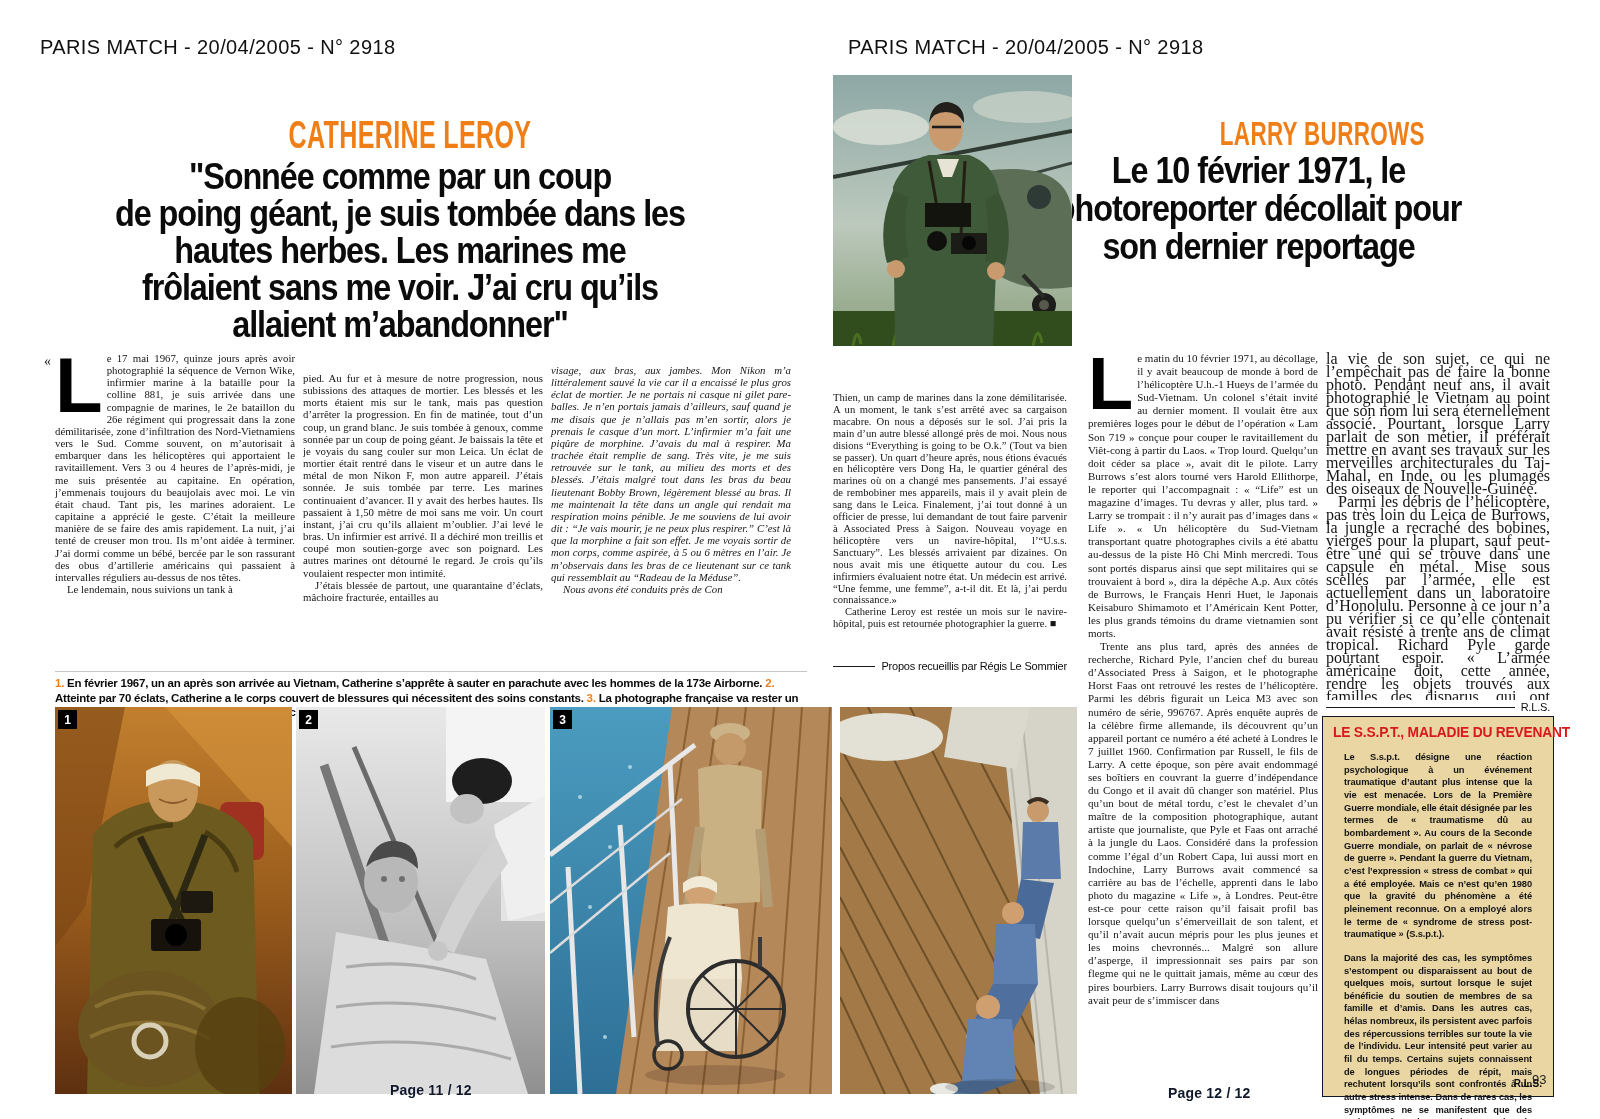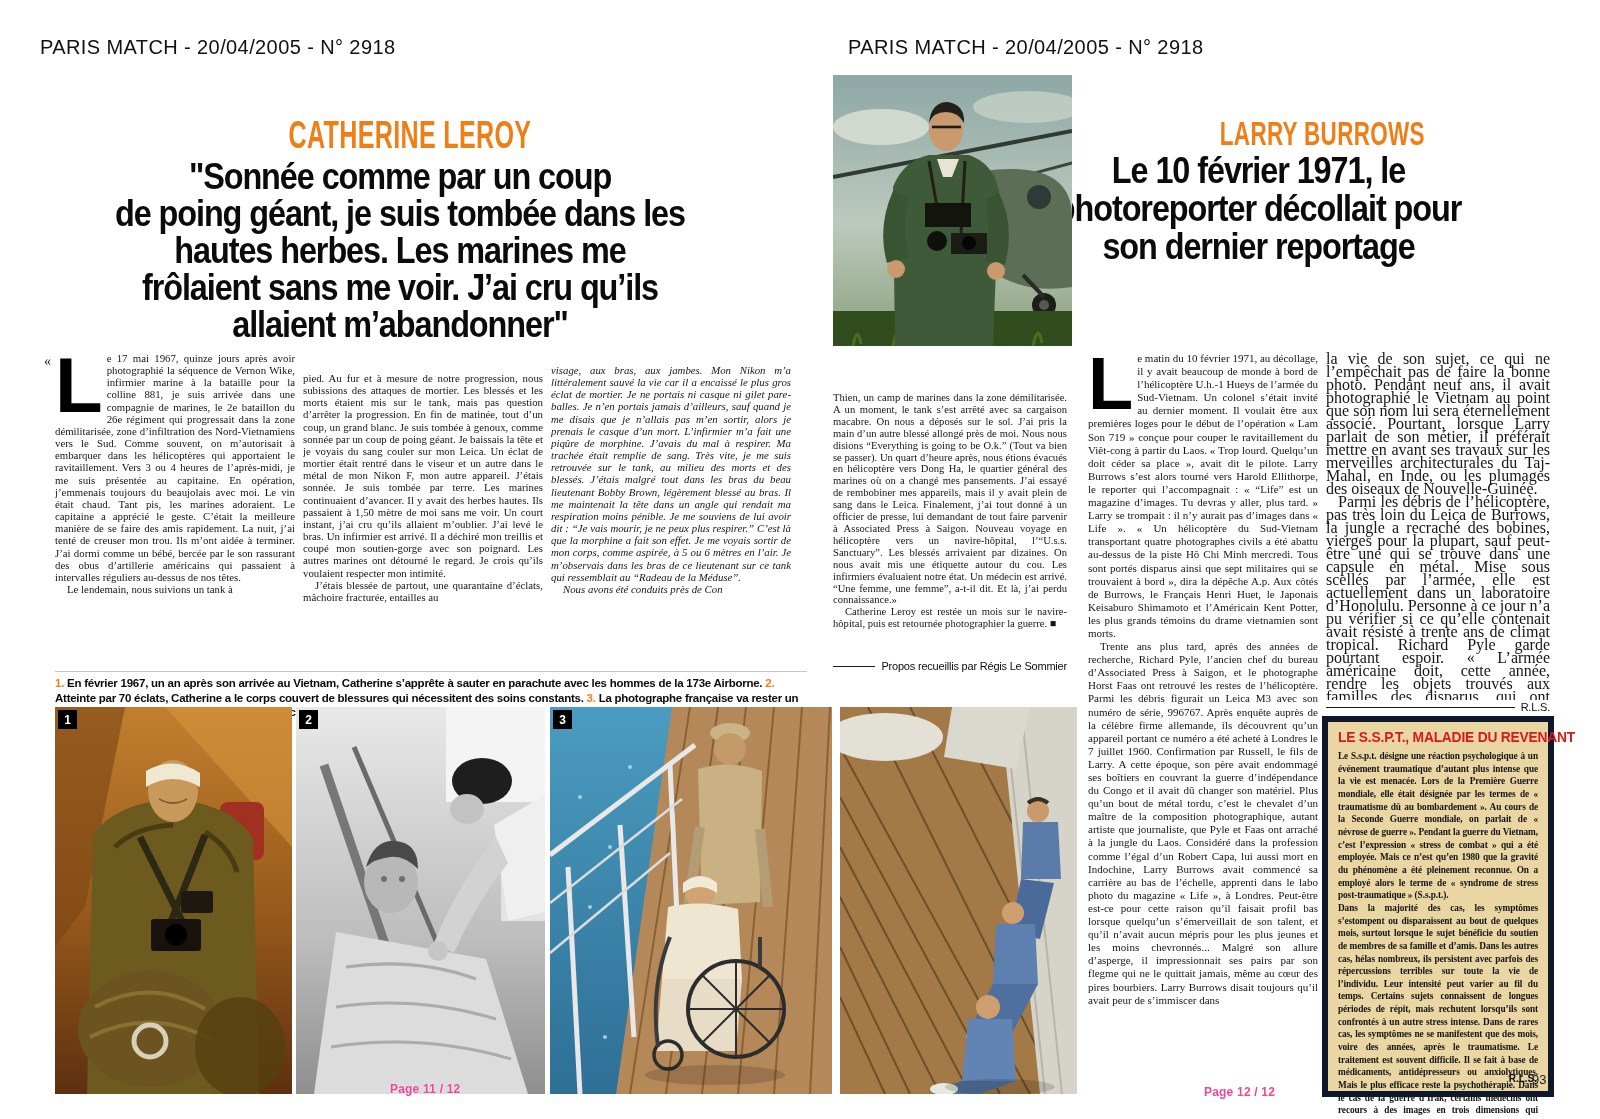--- a/index.html
+++ b/index.html
@@ -41,36 +41,36 @@
   .cap-rule{position:absolute;height:1px;background:#c6c6c6;}
   .caption{
     position:absolute;font-weight:bold;font-size:11.5px;line-height:14.6px;
     letter-spacing:-.25px;color:#0a0a0a;
   }
   .caption .capnum{color:#F07E17;}
   .sigrow{position:absolute;display:flex;align-items:center;gap:6px;}
   .sigrow .rule{flex:1;height:1px;background:#1a1a1a;}
   .sigrow .sig{font-weight:normal;font-size:11px;letter-spacing:-.2px;white-space:nowrap;}
   .sidebar{
-    position:absolute;background:#E9D6A3;border:6px solid #0f172a;
+    position:absolute;background:#E9D6A3;border:1px solid #0f172a;
     box-sizing:border-box;padding:7px 10px 6px 10px;
   }
   .sidebar h3{
     margin:0 0 5px 0;color:#D8191C;font-size:14.5px;line-height:16px;
     letter-spacing:-.2px;font-weight:bold;transform:scaleX(.95);transform-origin:0 50%;
     white-space:nowrap;
   }
   .sidebar .sb-body{
     font-weight:bold;font-size:9.3px;line-height:12.65px;letter-spacing:-.1px;
     color:#141414;text-align:justify;
   }
-  .sidebar .sb-body p{margin:0;font-family:Liberation Serif, serif;}
+  .sidebar .sb-body p{margin:11px;}
   .sidebar .sb-sig{position:absolute;right:11px;bottom:7px;font-weight:bold;font-size:10px;}
   .pageind{
-    position:absolute;font-weight:bold;font-size:12px;color:#ec4899;
+    position:absolute;font-weight:bold;font-size:14px;color:#0f172a;
     text-shadow:0 0 2px rgba(255,255,255,.8);z-index:6;letter-spacing:.2px;
   }
   .folio{position:absolute;font-size:13px;color:#222;}
   .photo{position:absolute;overflow:hidden;background:#888;}
   .photo svg{display:block;width:100%;height:100%;}
   .badge{
     position:absolute;top:3px;left:3px;width:19px;height:19px;background:#000;
     color:#fff;font-weight:bold;font-size:12px;display:flex;align-items:center;
     justify-content:center;z-index:5;
   }
@@ -347,14 +347,14 @@
     <ellipse cx="138" cy="330" rx="12" ry="6" fill="#e8e8e2"></ellipse>
     <circle cx="148" cy="300" r="12" fill="#cf9f70"></circle>
     <polygon points="128,312 172,312 176,374 122,374" fill="#6284b4"></polygon>
     <polygon points="122,374 176,374 140,387 90,387" fill="#54749f"></polygon>
     <ellipse cx="104" cy="382" rx="14" ry="6" fill="#e8e8e2"></ellipse>
     <ellipse cx="160" cy="380" rx="55" ry="8" fill="#000" opacity=".15"></ellipse>
   </svg>
 </div>
 
 <div class="pageind" style="left:390px;top:1082px;">Page 11 / 12</div>
-<div class="pageind" style="left:1204px;top:1085px;">Page 12 / 12</div>
+<div class="pageind" style="left:1168px;top:1085px;">Page 12 / 12</div>
 <div class="folio" style="left:1532px;top:1072px;">93</div>
 
 </body></html>

